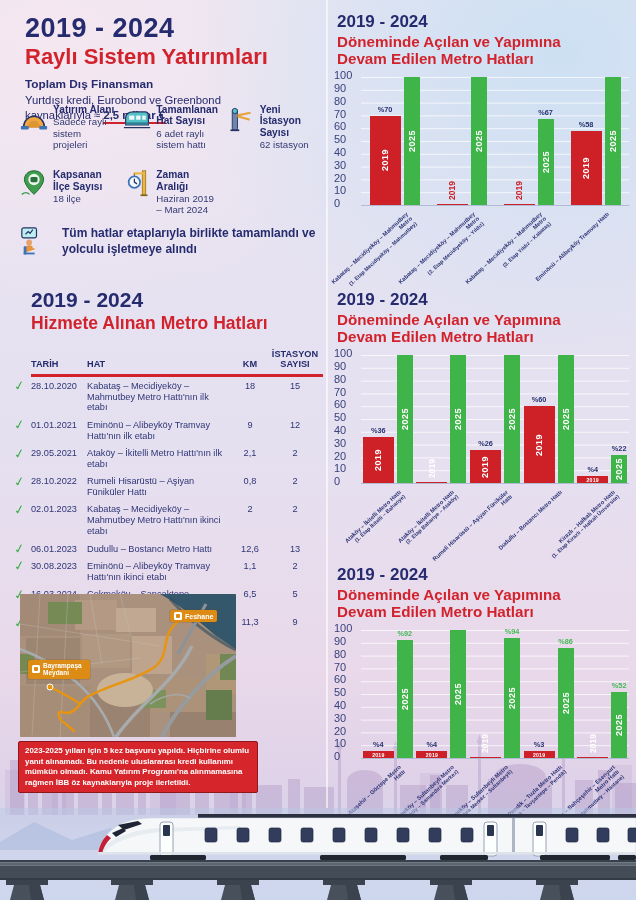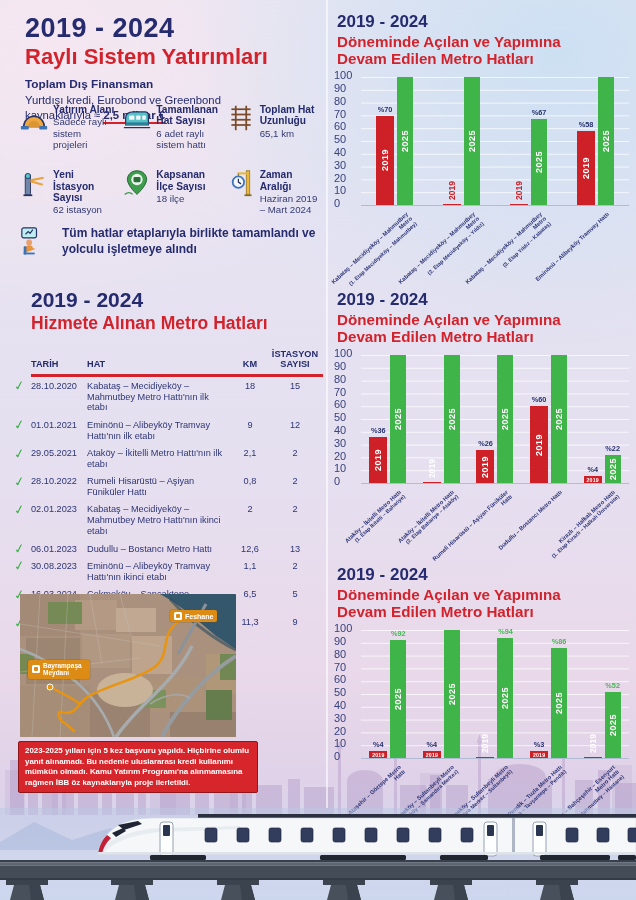--- a/index.html
+++ b/index.html
@@ -56,21 +56,21 @@
   
   .chart-sec{position:absolute;left:337px;width:292px;}
   .ch-period{font-size:17px;font-weight:800;color:var(--navy);line-height:1.05;}
   .ch-title{font-size:15.2px;font-weight:800;color:var(--red);line-height:1.13;margin-top:2px;}
   .ch-plot-wrap{margin-top:10px;margin-left:24px;position:relative;}
   .ch-plot{position:relative;height:128px;display:flex;border-bottom:1.5px solid rgba(120,140,180,.55);
     background-image:linear-gradient(to bottom,rgba(255,255,255,.72) 1px,transparent 1px);background-size:100% 12.8px;}
   .ytick{position:absolute;right:100%;margin-right:5px;font-size:11px;color:#39427c;width:22px;}
   .cgroup{flex:1;display:flex;justify-content:center;align-items:flex-end;gap:3px;position:relative;}
   .bwrap{position:relative;height:100%;display:flex;align-items:flex-end;}
-  .bwrap.r{width:18px;} .bwrap.g{width:16px;}
+  .bwrap.r{width:31px;} .bwrap.g{width:16px;}
   .bar{width:100%;position:relative;}
   .bar.red{background:var(--bar-red);}
   .bar.green{background:var(--bar-green);}
   .yin{position:absolute;left:50%;top:50%;transform:translate(-50%,-50%) rotate(180deg);writing-mode:vertical-rl;
     color:#fff;font-weight:800;font-size:9px;letter-spacing:.5px;white-space:nowrap;}
   .yabove{position:absolute;left:50%;transform:translateX(-50%) rotate(180deg);writing-mode:vertical-rl;
     font-weight:800;font-size:8.5px;white-space:nowrap;}
   .yabove.redtxt{color:var(--bar-red);} .yabove.whitetxt{color:#fff;}
   .chiptext{position:absolute;inset:0;display:flex;align-items:center;justify-content:center;font-size:5.2px;color:#fff;font-weight:800;letter-spacing:.2px;}
   .pct{position:absolute;left:50%;transform:translateX(-50%);font-size:7.3px;font-weight:800;white-space:nowrap;}
@@ -174,38 +174,20 @@
           </svg>
         </span>
         <div>
           <div class="tt">Tamamlanan Hat Sayısı</div>
           <div class="vv">6 adet raylı sistem hattı</div>
         </div>
       </div>
       <div class="stat">
         <span class="ic">
           <svg viewBox="0 0 32 32">
-            <g stroke="#7a4a28" stroke-width="2">
-              <line x1="10" y1="2" x2="10" y2="30"></line>
-              <line x1="22" y1="2" x2="22" y2="30"></line>
-              <line x1="5" y1="6" x2="27" y2="6"></line>
-              <line x1="5" y1="12" x2="27" y2="12"></line>
-              <line x1="5" y1="18" x2="27" y2="18"></line>
-              <line x1="5" y1="24" x2="27" y2="24"></line>
-            </g>
-          </svg>
-        </span>
-        <div>
-          <div class="tt">Toplam Hat Uzunluğu</div>
-          <div class="vv">65,1 km</div>
-        </div>
-      </div>
-      <div class="stat">
-        <span class="ic">
-          <svg viewBox="0 0 32 32">
             <rect x="6" y="6" width="6" height="24" rx="2" fill="#6f86a8" stroke="#253063"></rect>
             <circle cx="9" cy="8" r="3" fill="#55c2c8" stroke="#253063"></circle>
             <g stroke="#e8a33d" stroke-width="2.4">
               <line x1="12" y1="13" x2="27" y2="10"></line>
               <line x1="12" y1="14" x2="26" y2="18"></line>
             </g>
             <rect x="4" y="29" width="10" height="2" fill="#253063"></rect>
           </svg>
         </span>
         <div>

